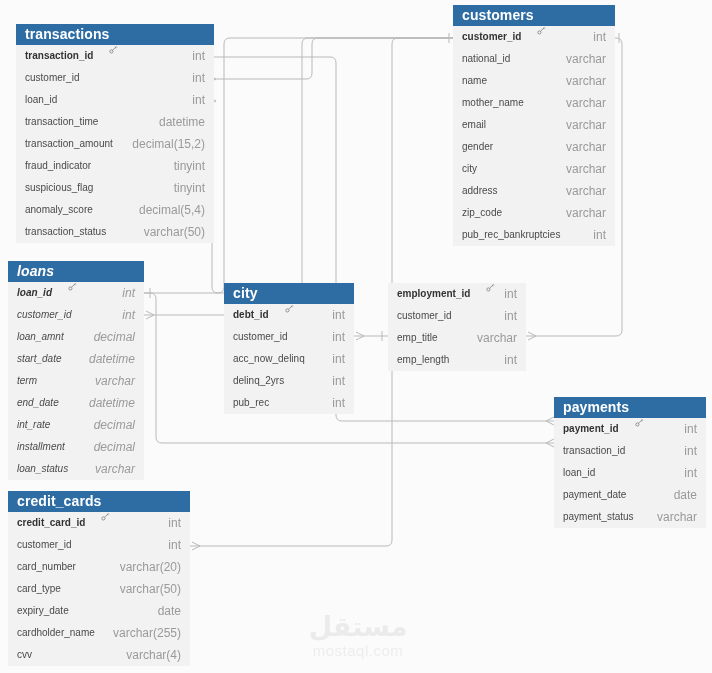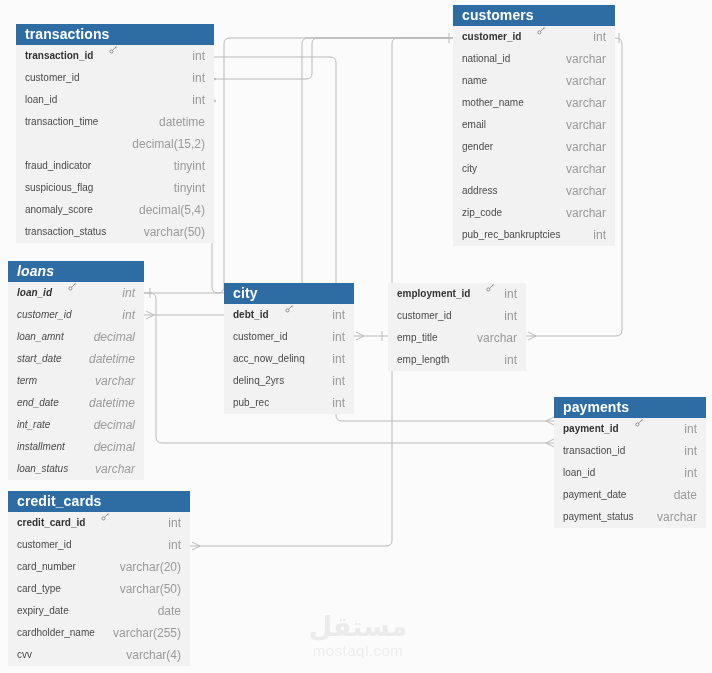--- a/index.html
+++ b/index.html
@@ -130,20 +130,21 @@
         <span class="nm">loan_id</span>
         <span class="sp"></span>
         <span class="ty">int</span>
       </div>
     <div class="row">
         <span class="nm">transaction_time</span>
         <span class="sp"></span>
         <span class="ty">datetime</span>
       </div>
     <div class="row">
+        <span class="nm">transaction_amount</span>
         <span class="sp"></span>
         <span class="ty">decimal(15,2)</span>
       </div>
     <div class="row">
         <span class="nm">fraud_indicator</span>
         <span class="sp"></span>
         <span class="ty">tinyint</span>
       </div>
     <div class="row">
         <span class="nm">suspicious_flag</span>

